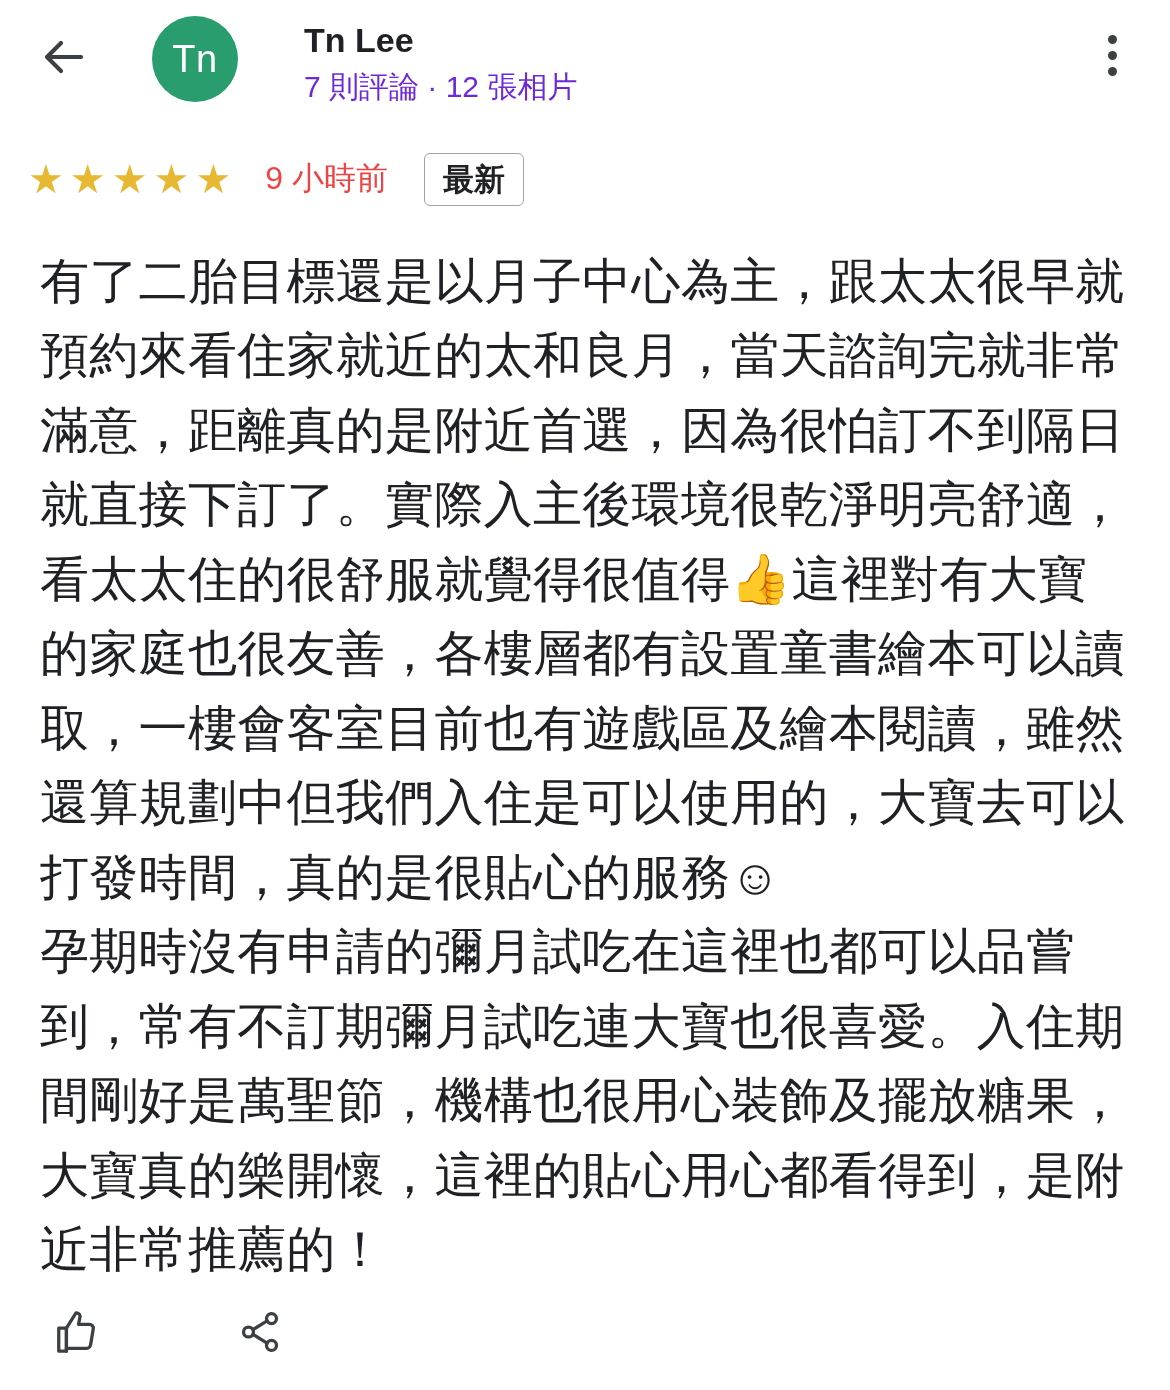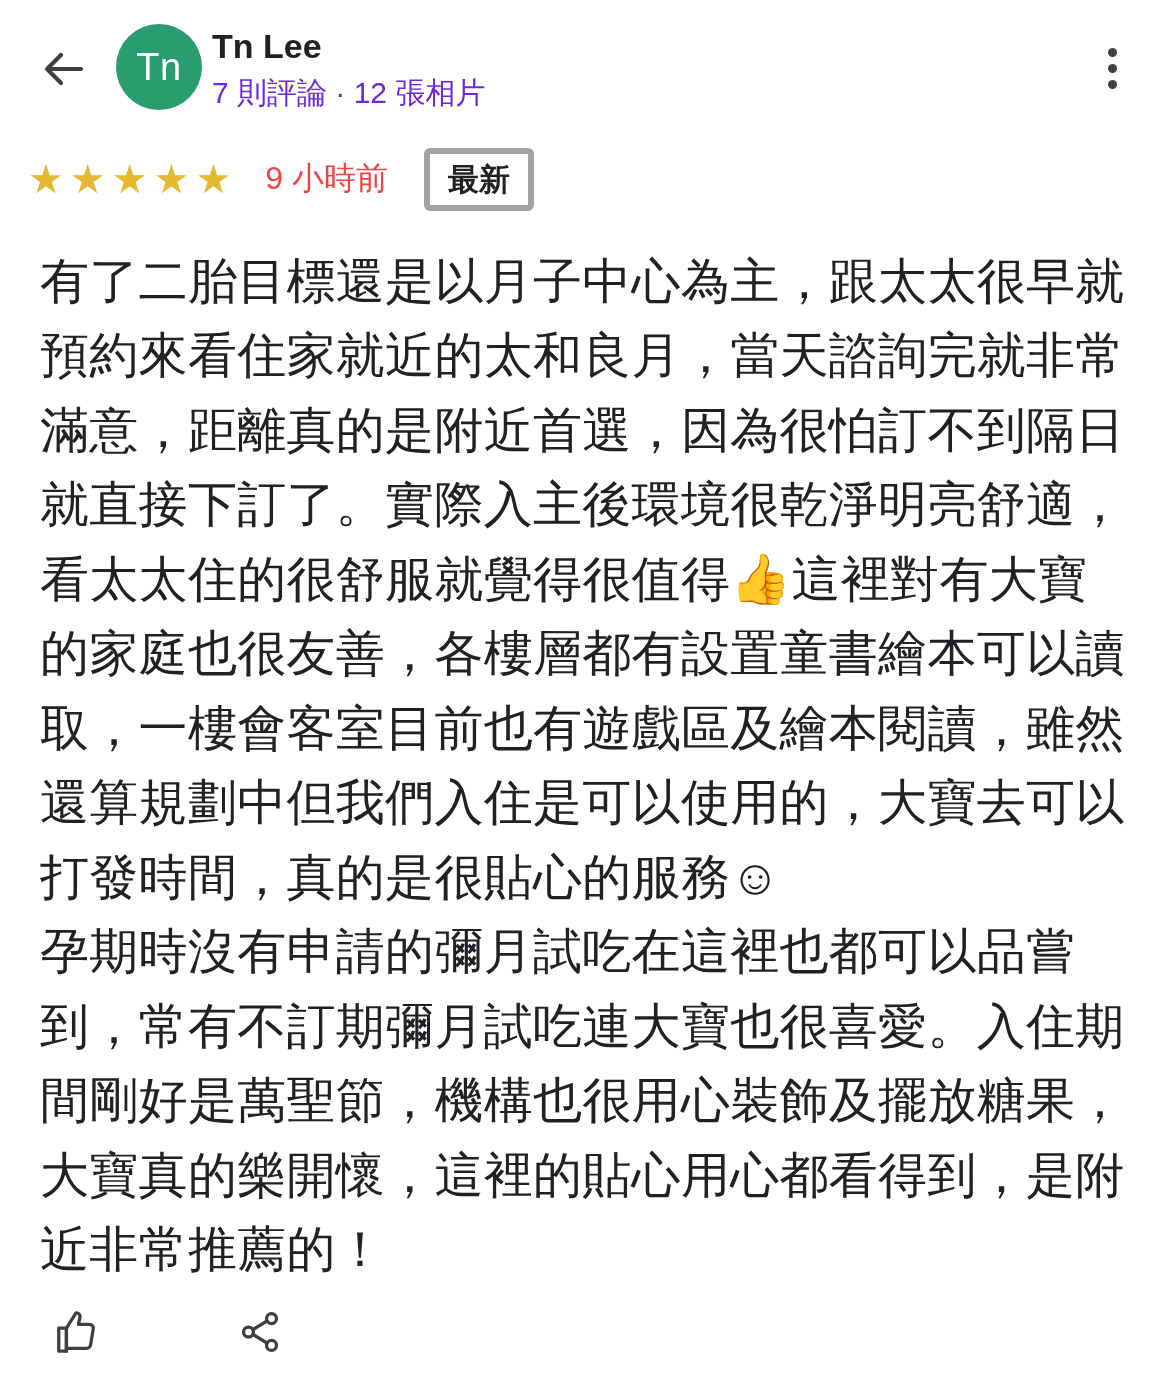--- a/index.html
+++ b/index.html
@@ -13,23 +13,24 @@
     height: 1390px;
     font-family: "Liberation Sans", "DejaVu Sans", sans-serif;
     color: #202124;
     overflow: hidden;
     position: relative;
   }
 
   
   .header {
     display: flex;
-    align-items: center;
+    align-items: flex-start;
     padding: 14px 28px 0 28px;
     height: 118px;
+    gap: 36px;
   }
   .back-btn {
     width: 74px;
     height: 74px;
     display: flex;
     align-items: center;
     justify-content: center;
     flex: 0 0 auto;
     margin-top: 6px;
     cursor: pointer;
@@ -46,21 +47,21 @@
     align-items: center;
     justify-content: center;
     font-size: 38px;
     letter-spacing: 0.5px;
     flex: 0 0 auto;
     margin-left: 14px;
     margin-top: 2px;
   }
 
   .user-block {
-    margin-left: 10px;
+    margin-left: 30px;
     margin-top: 6px;
     flex: 1 1 auto;
     min-width: 0;
   }
   .user-name {
     font-size: 34px;
     font-weight: bold;
     color: #202124;
     line-height: 1.2;
     margin-bottom: 6px;
@@ -107,21 +108,21 @@
     white-space: nowrap;
   }
   .time-ago {
     font-size: 32px;
     color: #ef4444;
     margin-left: 28px;
     white-space: nowrap;
   }
   .badge {
     margin-left: 36px;
-    border: 6px solid #a3a3a3;
+    border: 1px solid #a3a3a3;
     border-radius: 6px;
     padding: 10px 18px;
     font-size: 31px;
     font-weight: bold;
     color: #202124;
     line-height: 1;
     white-space: nowrap;
     background: #ffffff;
     cursor: pointer;
   }

